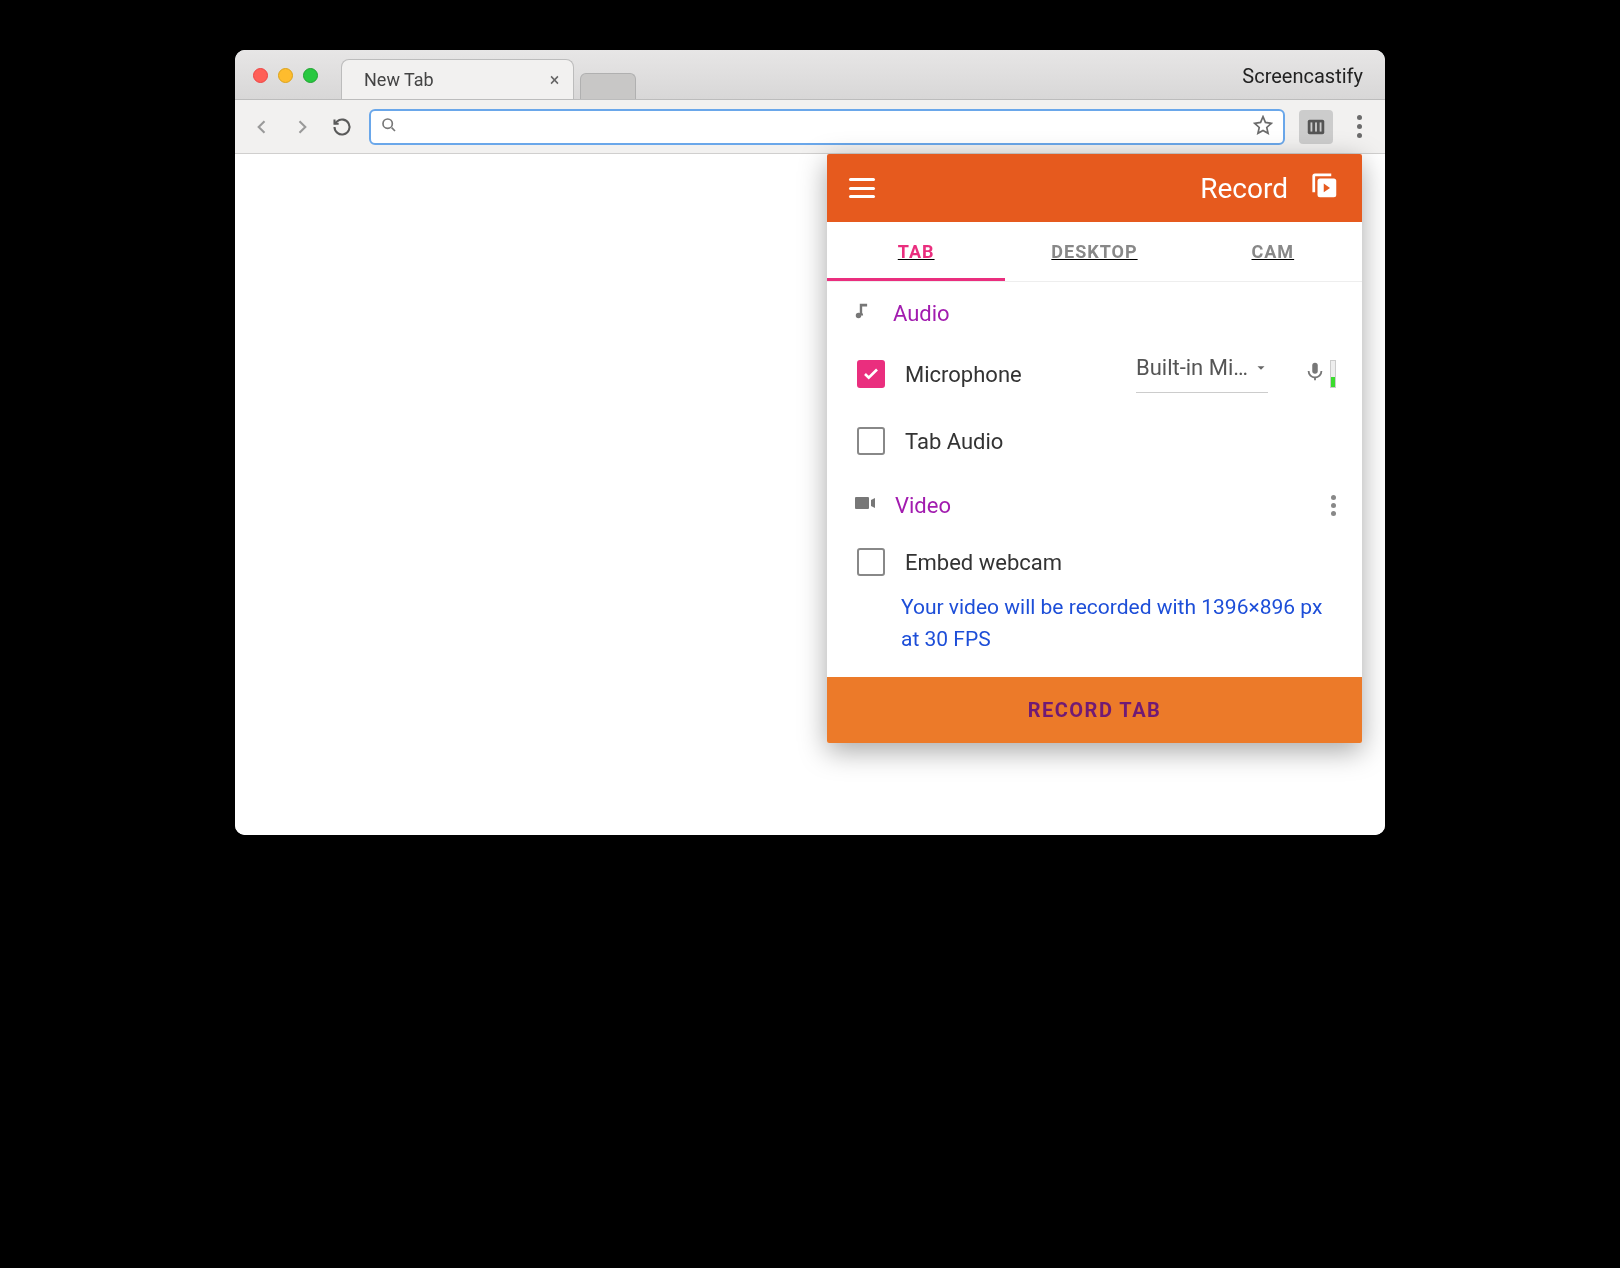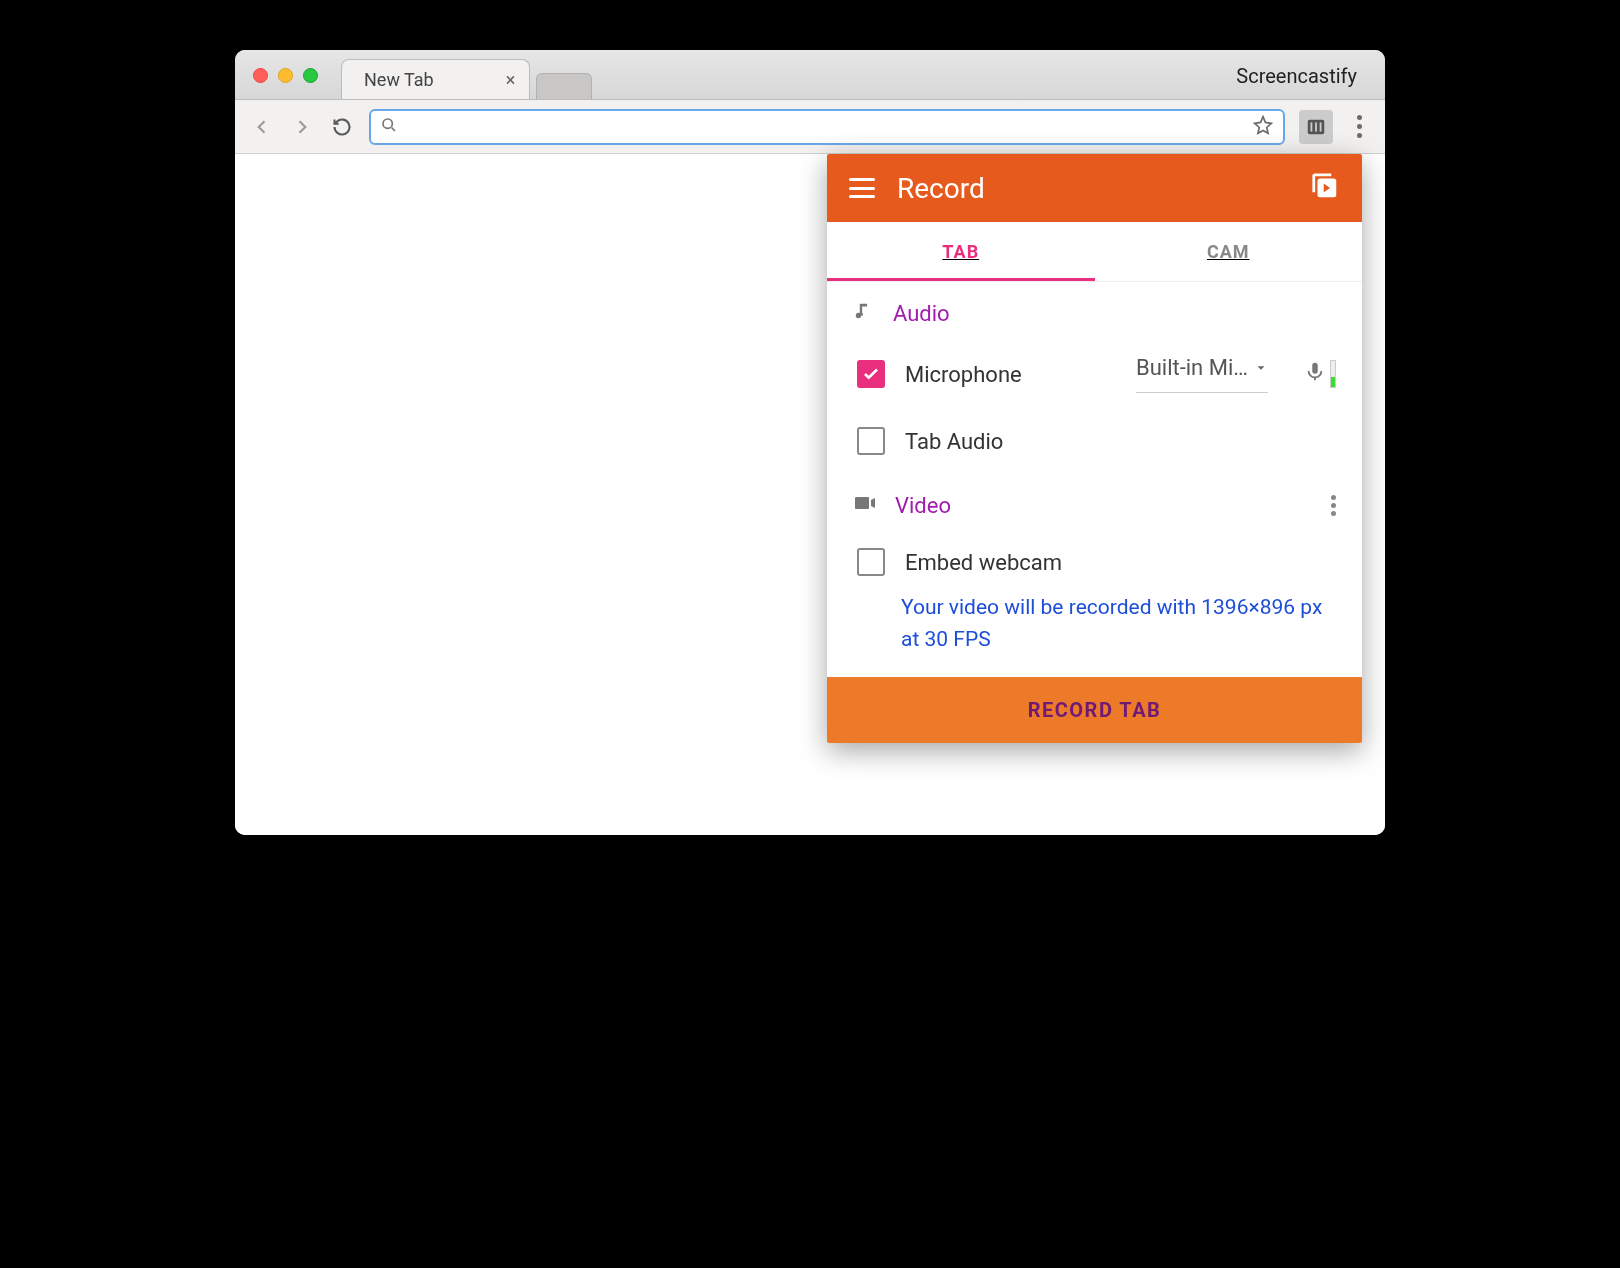--- a/index.html
+++ b/index.html
@@ -46,41 +46,41 @@
   .tab {
     margin-left: 106px;
     height: 40px;
     background: #f2f1f0;
     border: 1px solid #bcbcbc;
     border-bottom: none;
     border-radius: 8px 8px 0 0;
     display: flex;
     align-items: center;
     padding: 0 14px 0 22px;
-    gap: 72px;
+    gap: 116px;
     font-size: 18px;
     color: #444;
   }
   .tab-close {
     font-size: 18px;
     color: #666;
     cursor: pointer;
   }
   .tab-stub {
     width: 56px;
     height: 26px;
     background: #c8c7c6;
     border-radius: 6px 6px 0 0;
     border: 1px solid #b0b0b0;
     border-bottom: none;
     margin-left: 6px;
   }
   .titlebar-right {
     position: absolute;
-    right: 28px;
+    right: 22px;
     top: 14px;
     font-size: 20px;
     color: #222;
     margin-left: 48px;
   }
 
   
   .toolbar {
     height: 54px;
     background: #f2f1f0;
@@ -169,21 +169,21 @@
     padding: 0 22px;
     gap: 22px;
     color: #fff;
   }
   .hamburger {
     width: 26px; height: 20px;
     display: flex; flex-direction: column; justify-content: space-between;
     cursor: pointer;
   }
   .hamburger span { height: 3px; background: #fff; border-radius: 2px; }
-  .popup-title { font-size: 28px; font-weight: 400; flex: 1; }
+  .popup-title { font-size: 28px; font-weight: 400; flex: 1; text-align: right; }
   .library-icon { cursor: pointer; }
 
   .source-tabs {
     display: flex;
     height: 60px;
     border-bottom: 1px solid #eee;
     text-decoration: underline;
   }
   .source-tab {
     flex: 1;
@@ -384,20 +384,21 @@
           <svg width="30" height="30" viewBox="0 0 24 24" fill="none" stroke="#fff" stroke-width="2.2">
             <rect x="6" y="6" width="15" height="15" rx="2" fill="#fff" stroke="none"></rect>
             <path d="M3 17V4a1 1 0 0 1 1-1h13"></path>
             <path d="M11 10l5 3.5-5 3.5z" fill="#e65a1e" stroke="none"></path>
           </svg>
         </div>
       </div>
 
       <div class="source-tabs">
         <div class="source-tab active">TAB</div>
+        <div class="source-tab">DESKTOP</div>
         <div class="source-tab">CAM</div>
       </div>
 
       <div class="section">
         <div class="section-header">
           <span>
             <svg width="22" height="22" viewBox="0 0 24 24" fill="#777">
                 <path d="M9 17a3 3 0 1 1-3-3c.5 0 1 .1 1.4.3V4h8v3H10v7.3c.6.5 1 1.3 1 2.2 0 .2 0 .3 0 .5z"></path>
               </svg>
           </span>

